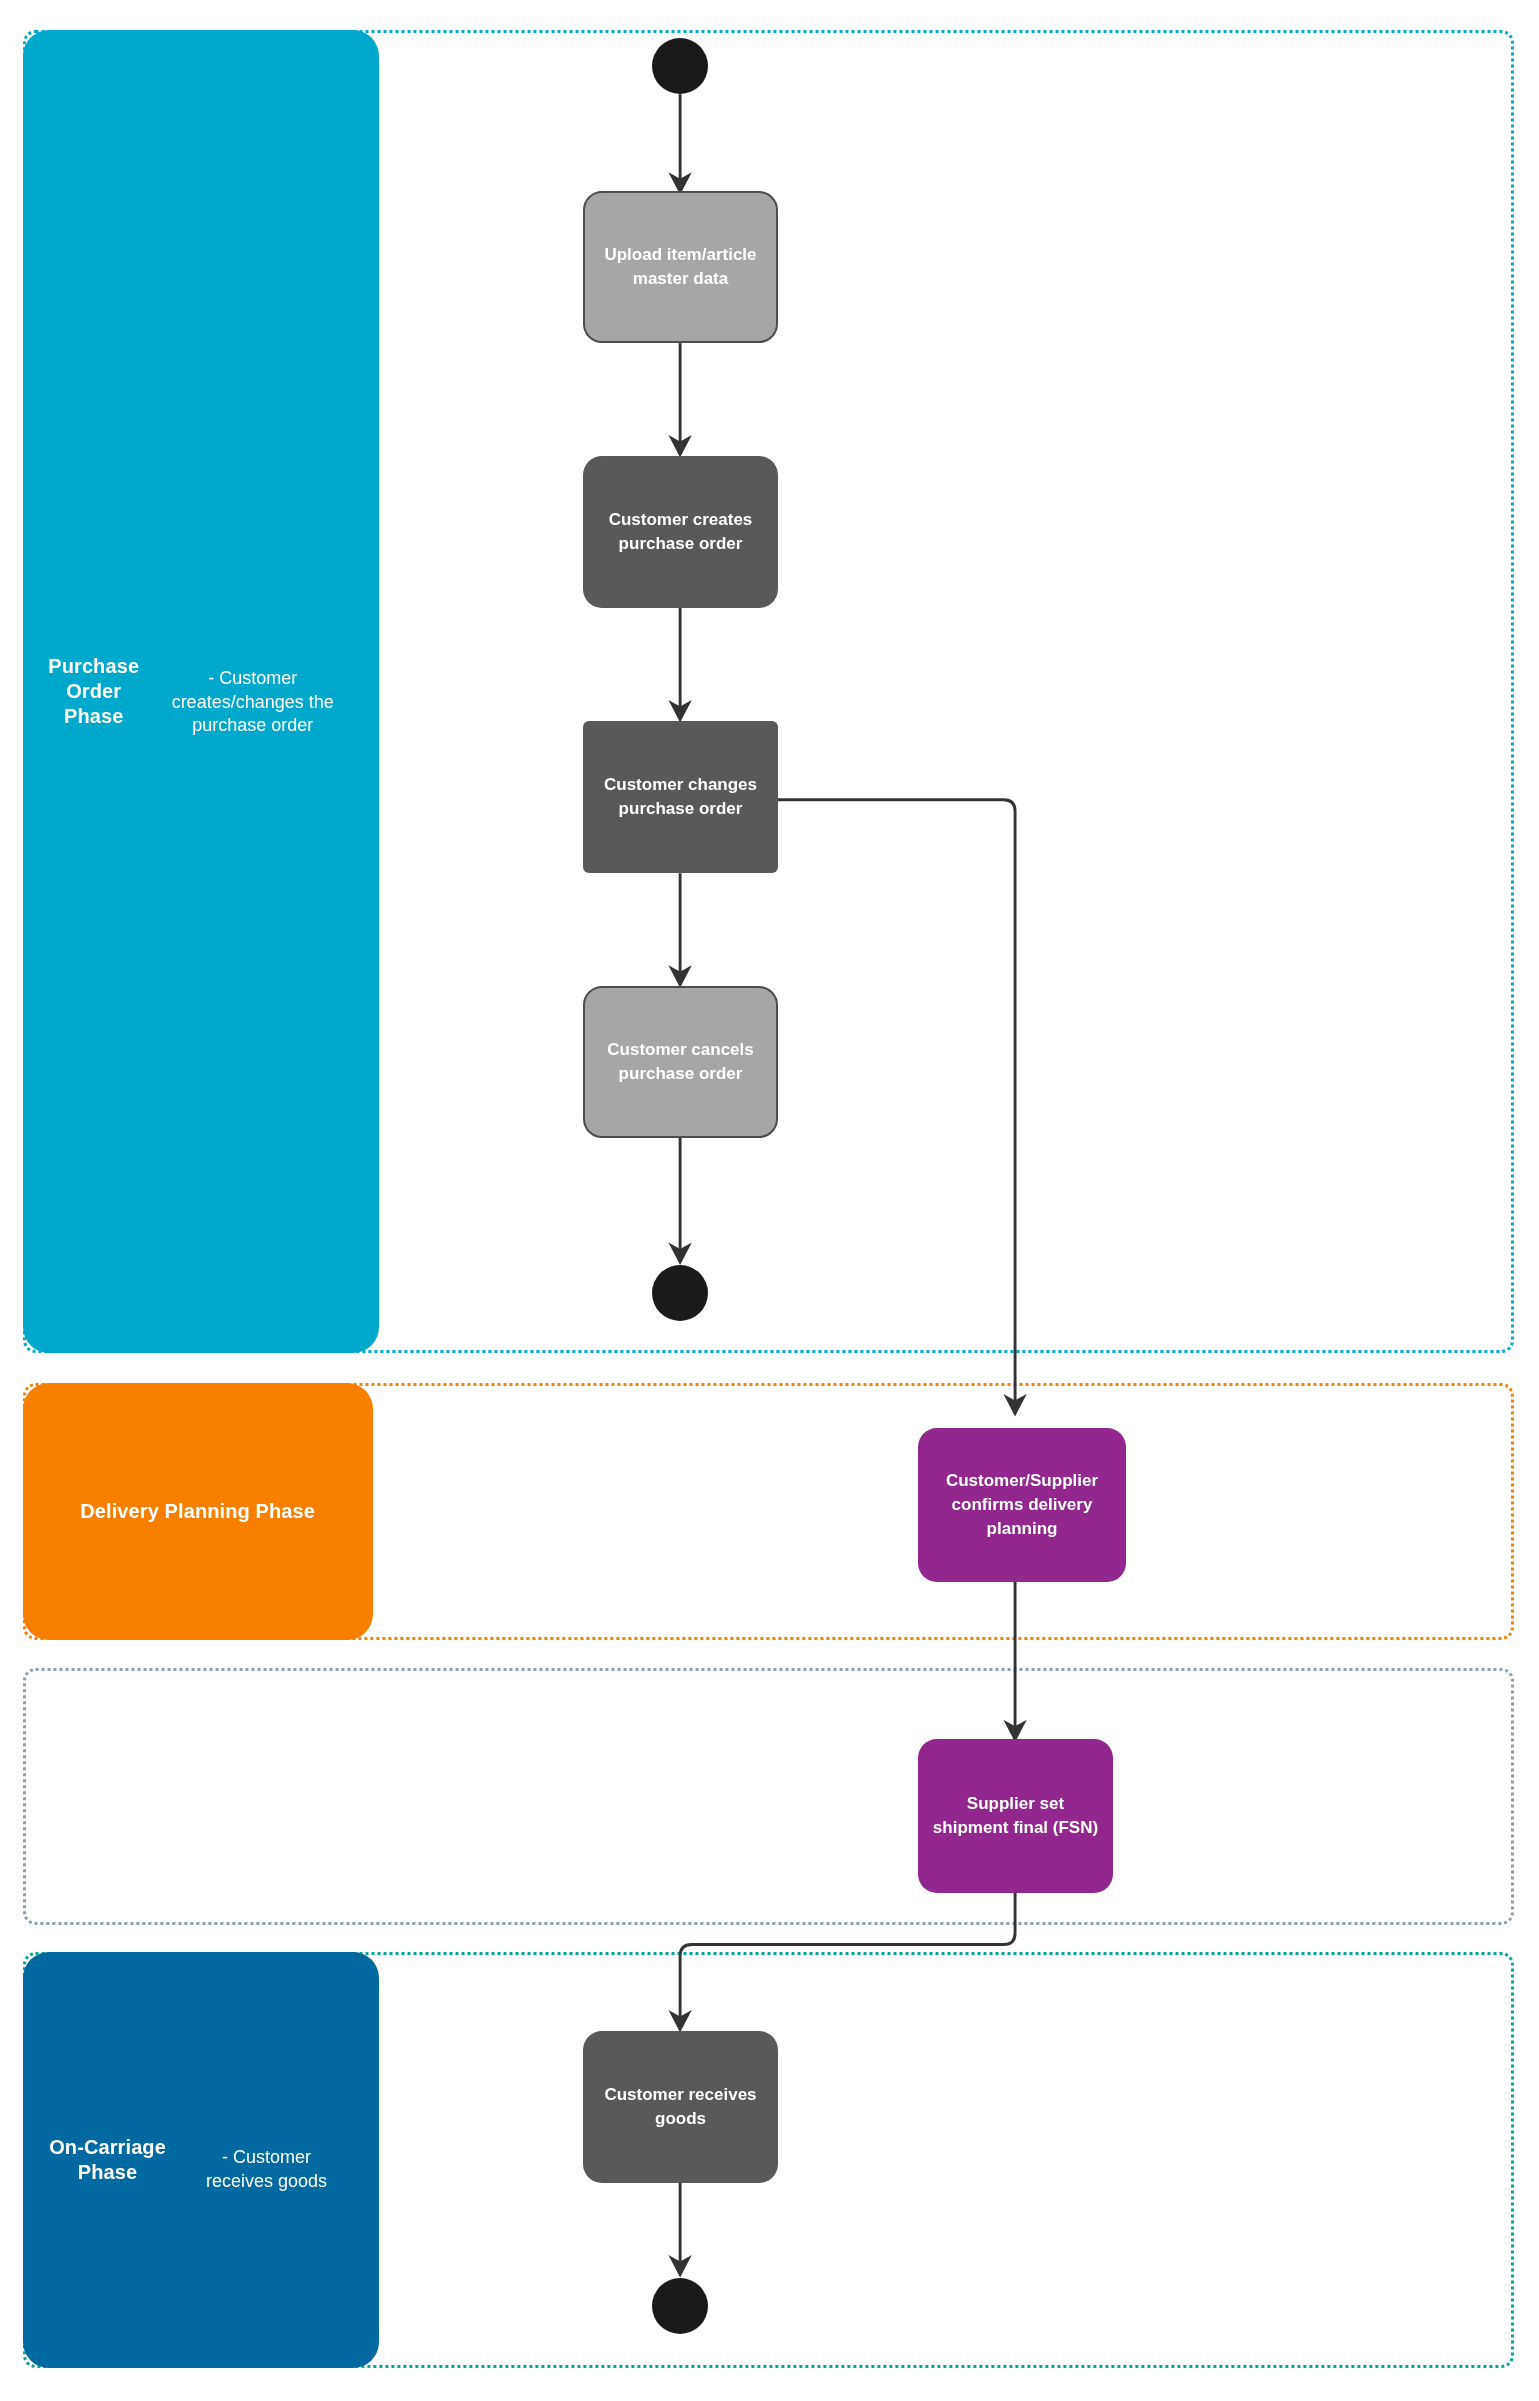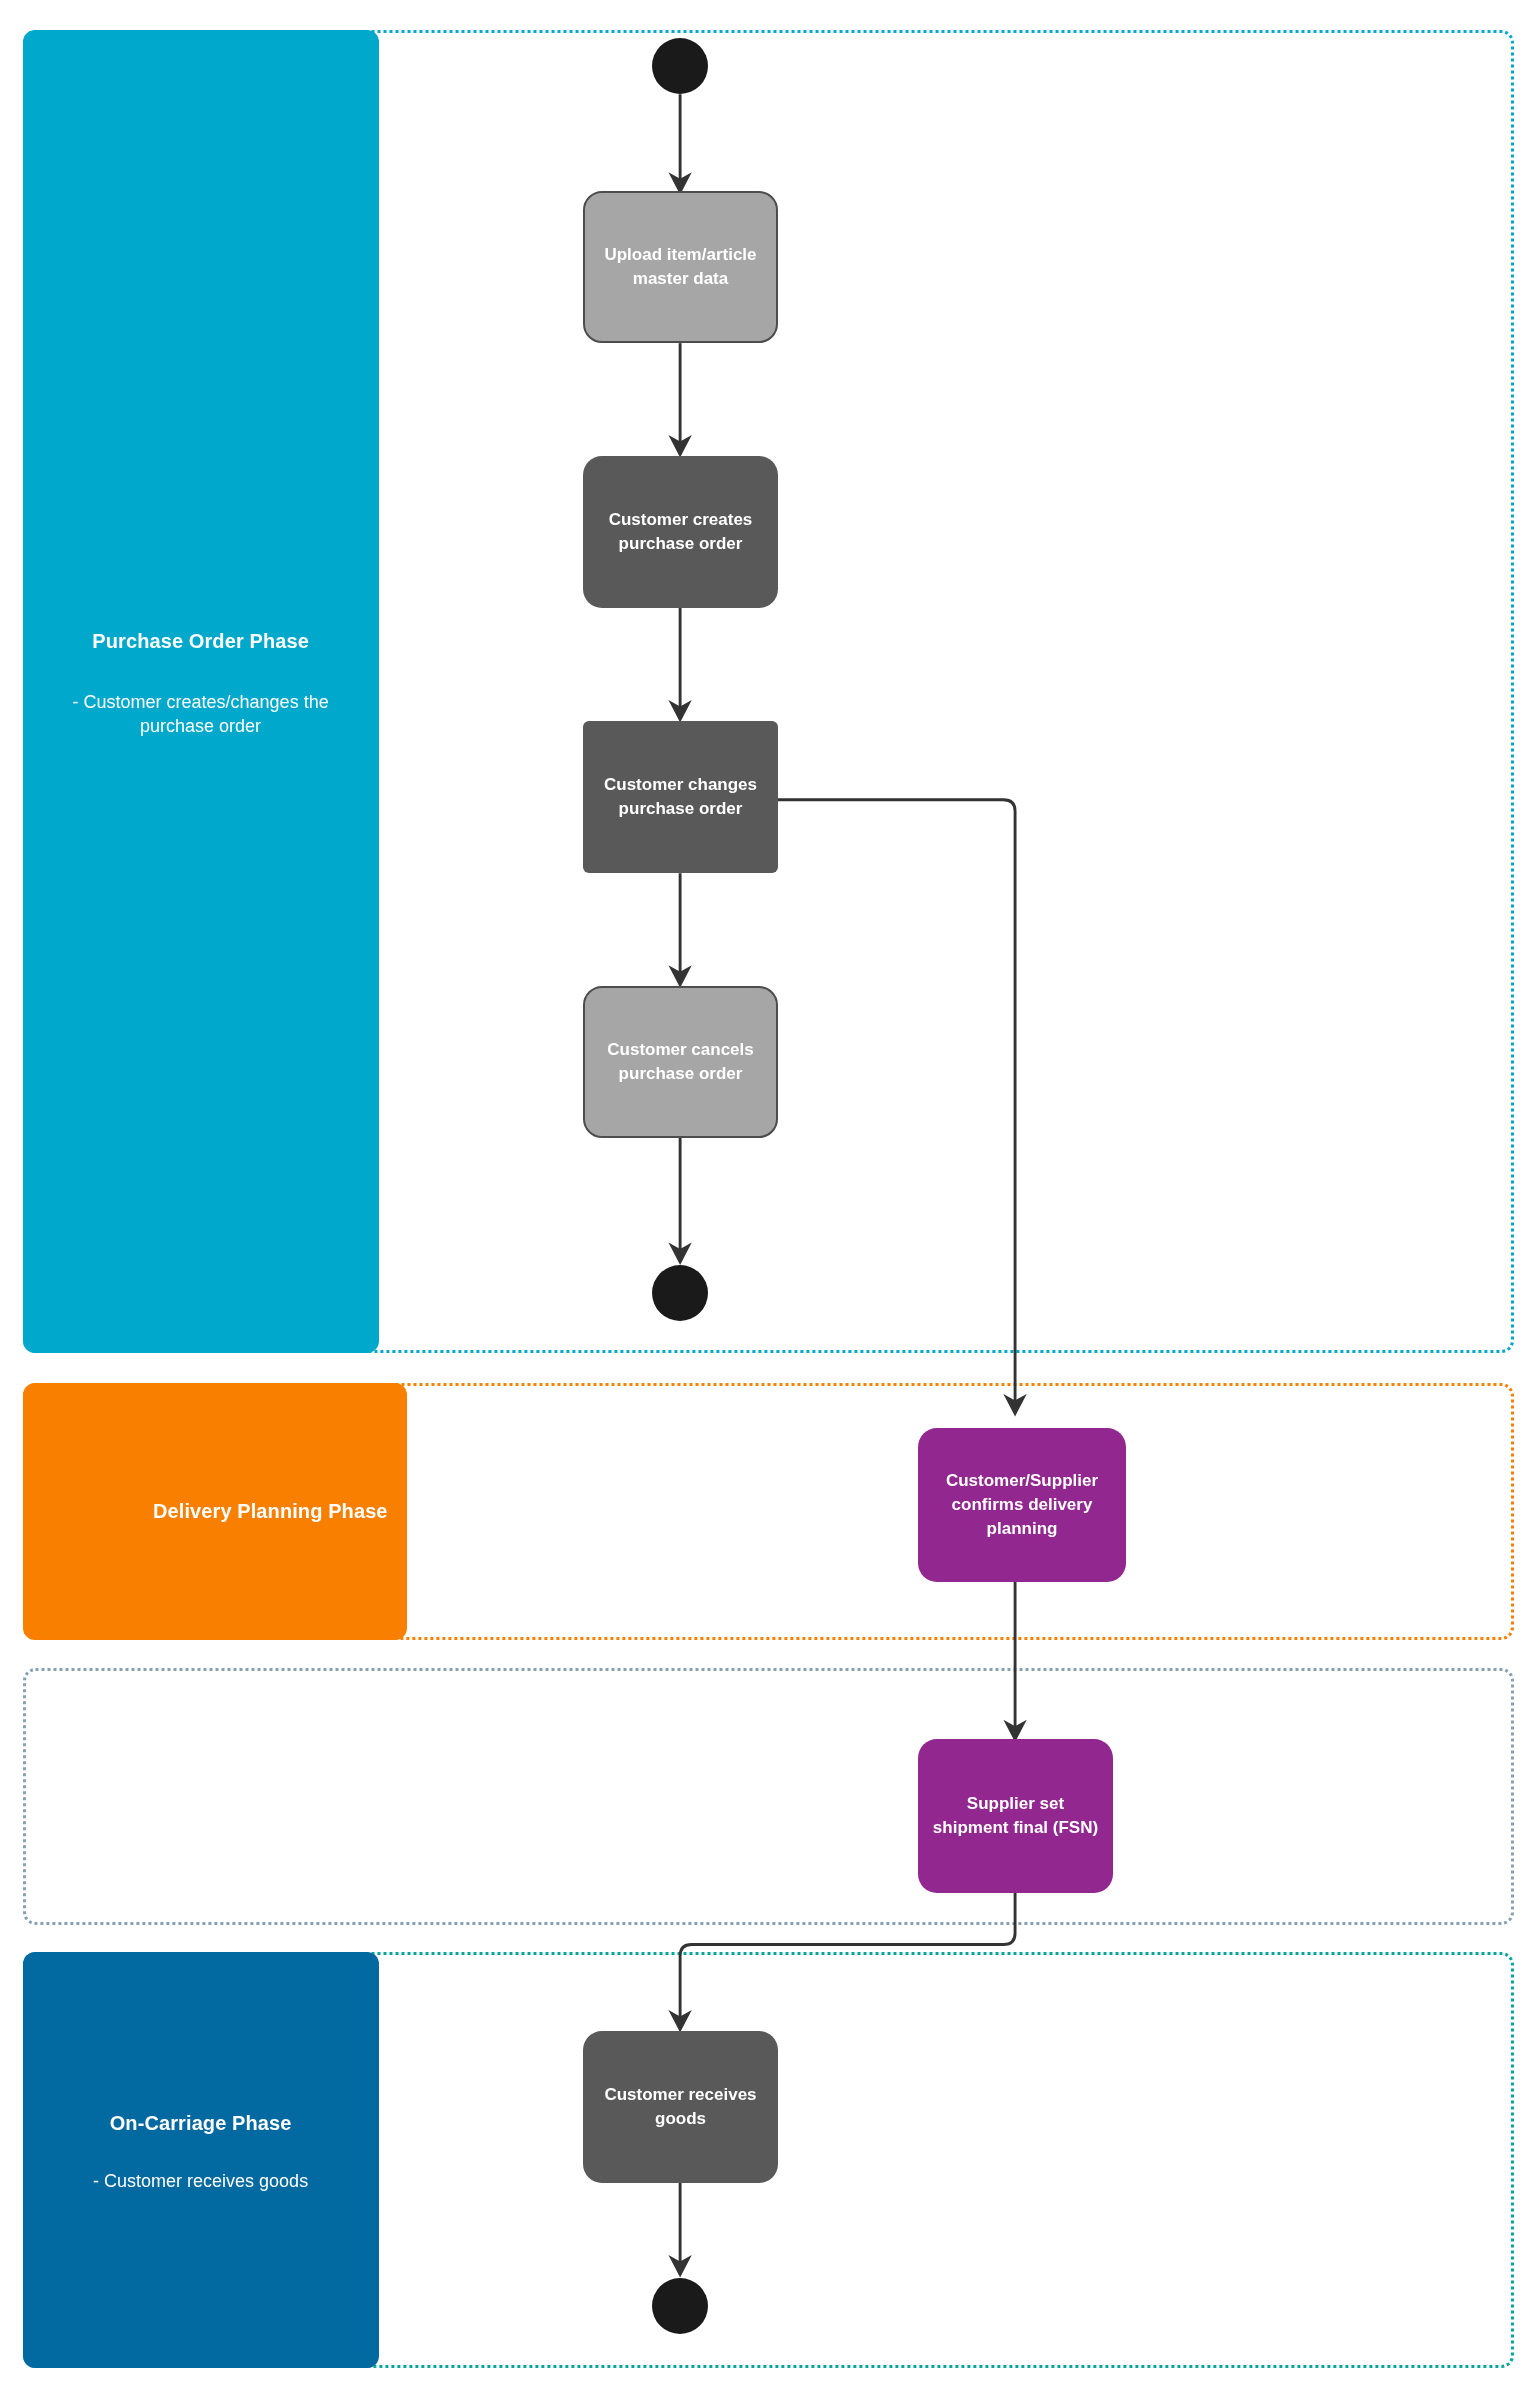--- a/index.html
+++ b/index.html
@@ -14,23 +14,23 @@
     position:absolute;
     box-sizing:border-box;
     border-style:dotted;
     border-width:3.4px;
     border-radius:12.5px;
     background:transparent;
   }
   .lane-header{
     position:absolute;
     box-sizing:border-box;
-    border-radius:12px;
+    border-radius:26px;
     display:flex;
-    flex-direction:column;
+    flex-direction:row;
     align-items:center;
     justify-content:center;
     text-align:center;
     color:#ffffff;
     padding:16px 19px;
   }
   .lane-title{
     font-weight:bold;
     font-size:20px;
     line-height:1.25;
@@ -84,21 +84,21 @@
 
   <div class="lane-frame" style="left:22.6px;top:1668px;width:1491px;height:257px;border-color:#87a0b2;"></div>
 
   <div class="lane-frame" style="left:22.6px;top:1952px;width:1491px;height:416px;border-color:#00a79d;"></div>
 
   <div class="lane-header" style="left:22.6px;top:30px;width:356px;height:1323px;background:#00a8cc;">
     <p class="lane-title">Purchase Order Phase</p>
     <p class="lane-desc">- Customer creates/changes the purchase order</p>
   </div>
 
-  <div class="lane-header" style="left:22.6px;top:1383px;width:384px;height:257px;background:#f97f00;align-items:flex-end;">
+  <div class="lane-header" style="left:22.6px;top:1383px;width:350px;height:257px;background:#f97f00;">
     <p class="lane-title">Delivery Planning Phase</p>
   </div>
 
 
   <div class="lane-header" style="left:22.6px;top:1952px;width:356px;height:416px;background:#0369a1;">
     <p class="lane-title">On-Carriage Phase</p>
     <p class="lane-desc" style="margin-top:34px;">- Customer receives goods</p>
   </div>
 
   <svg id="wires" viewBox="0 0 3202 4996">

